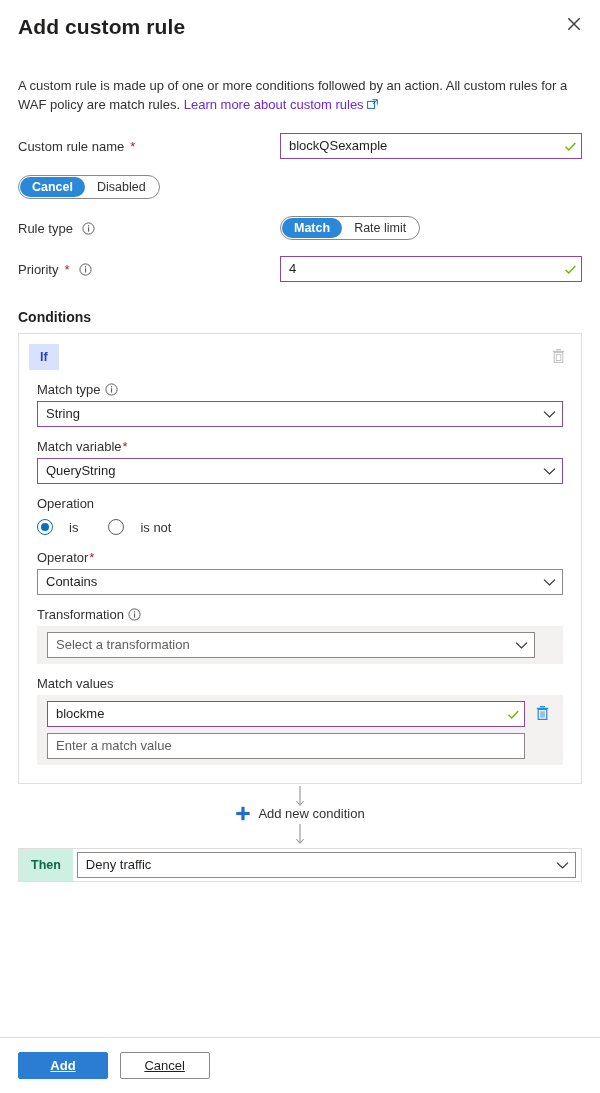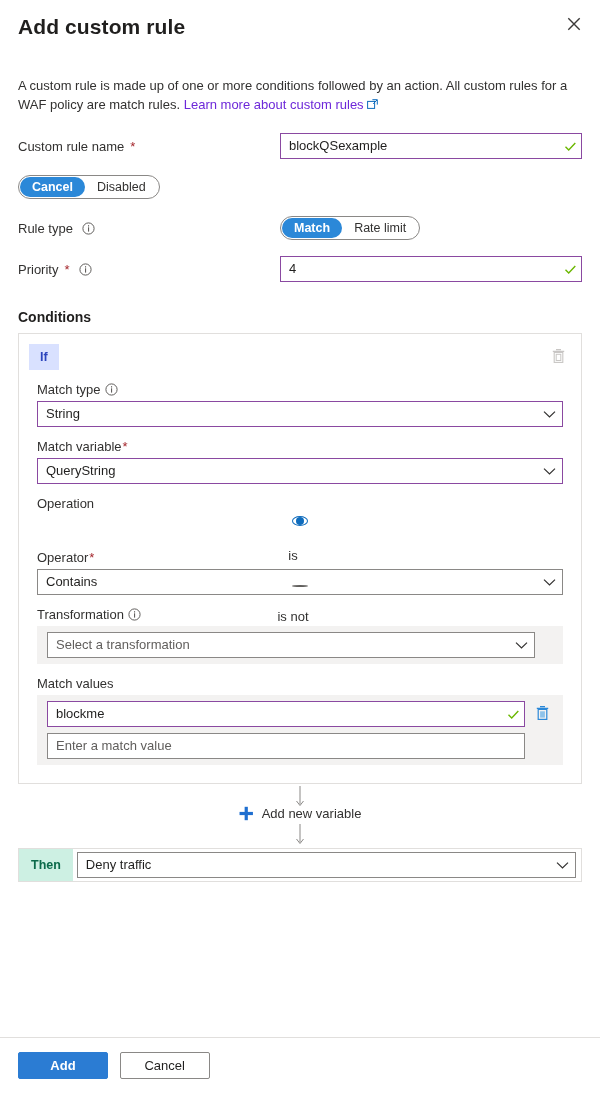--- a/index.html
+++ b/index.html
@@ -219,24 +219,23 @@
     flex: 0 0 26px;
     display: flex;
     align-items: center;
     justify-content: center;
   }
 
   
   .radio-row {
     display: flex;
     align-items: center;
-    gap: 22px;
+    gap: 16px;
     margin-top: 5px;
     height: 22px;
-    flex-direction: column;
   }
   .radio {
     width: 16px; height: 16px;
     border-radius: 50%;
     border: 1px solid #0f6cbd;
     box-sizing: border-box;
     display: flex;
     align-items: center;
     justify-content: center;
     cursor: pointer;
@@ -377,20 +376,21 @@
     background: #fff;
   }
   .btn {
     height: 27px;
     min-width: 90px;
     font-size: 13px;
     font-family: "Liberation Sans", sans-serif;
     border-radius: 2px;
     cursor: pointer;
     padding: 0 14px;
+    text-decoration: underline;
   }
   .btn-primary {
     background: #2b7cd3;
     border: 1px solid #2b7cd3;
     color: #ffffff;
     font-weight: 600;
     margin-right: 8px;
   }
   .btn-default {
     background: #ffffff;
@@ -630,21 +630,21 @@
       <path d="M2 15 L5.5 19.5 L9 15" stroke="#8a8886" stroke-width="1" fill="none"></path>
     </svg>
   </span>
   <span class="add-cond">
     <span class="plus-icon">
       <svg width="15" height="15" viewBox="0 0 15 15" aria-hidden="true">
         <rect x="6" y="0.8" width="3.2" height="13.4" fill="#1f6fd0"></rect>
         <rect x="0.9" y="5.9" width="13.4" height="3.2" fill="#1f6fd0"></rect>
       </svg>
     </span>
-    <span>Add new variable</span>
+    <span>Add new condition</span>
   </span>
 </div>
 
 <div class="then-row">
   <span class="badge-then">Then</span>
   <span class="then-dd-wrap">
     <span class="dd">
       <span class="dval">Deny traffic</span>
       <span class="chev">
         <svg width="13" height="9" viewBox="0 0 13 9" aria-hidden="true">

